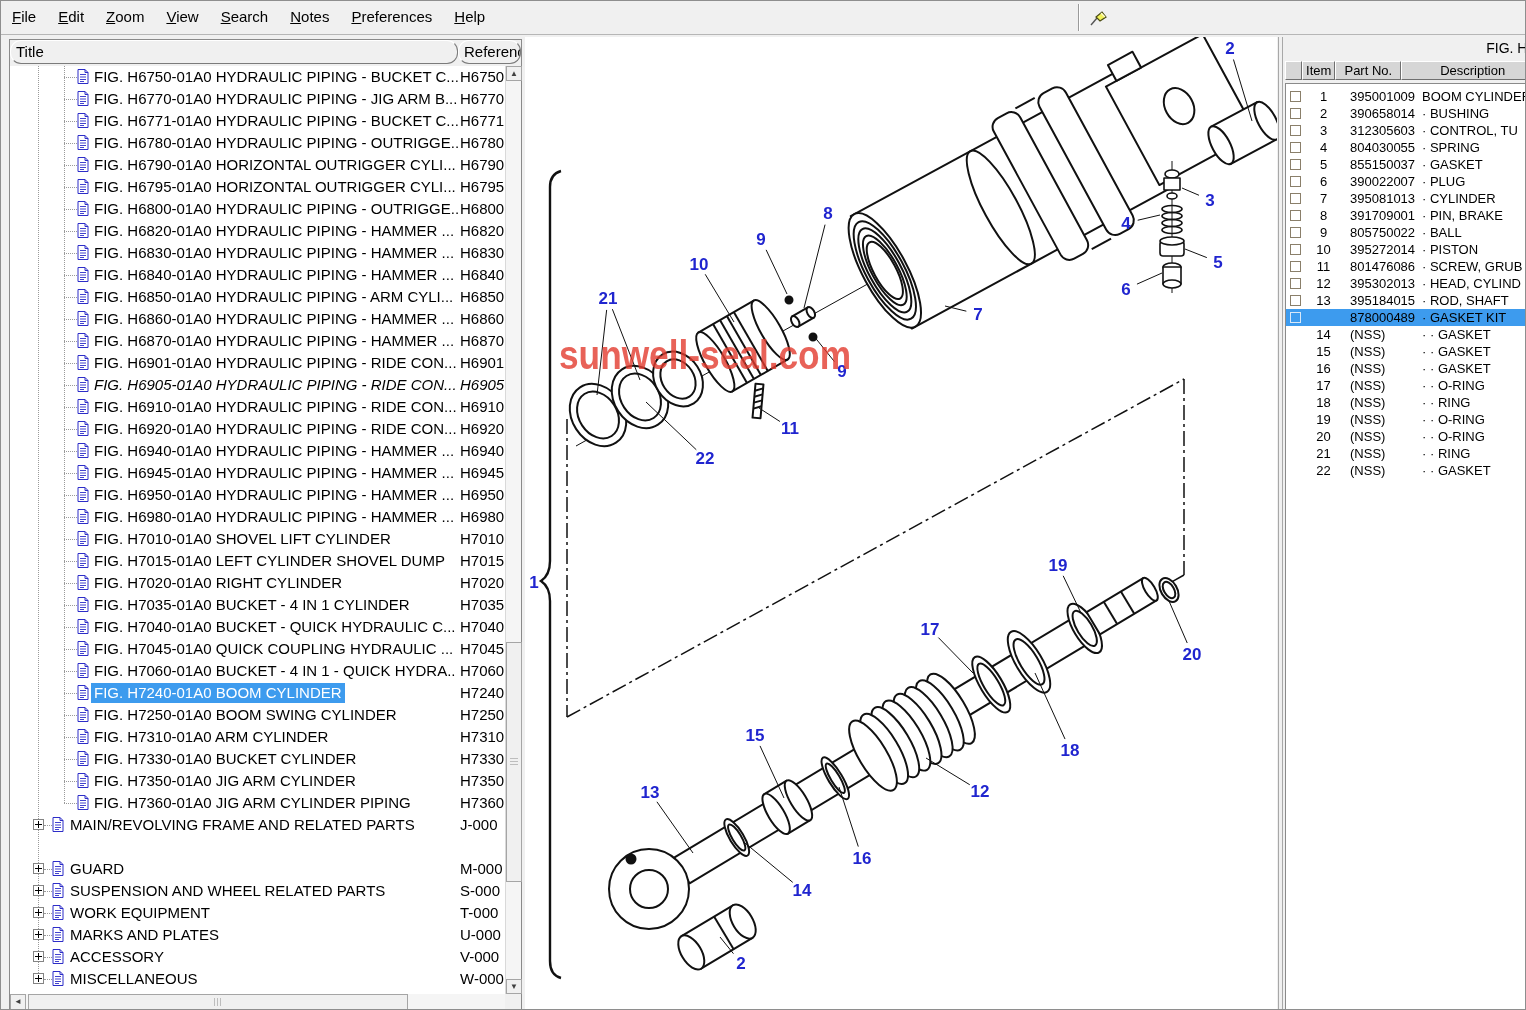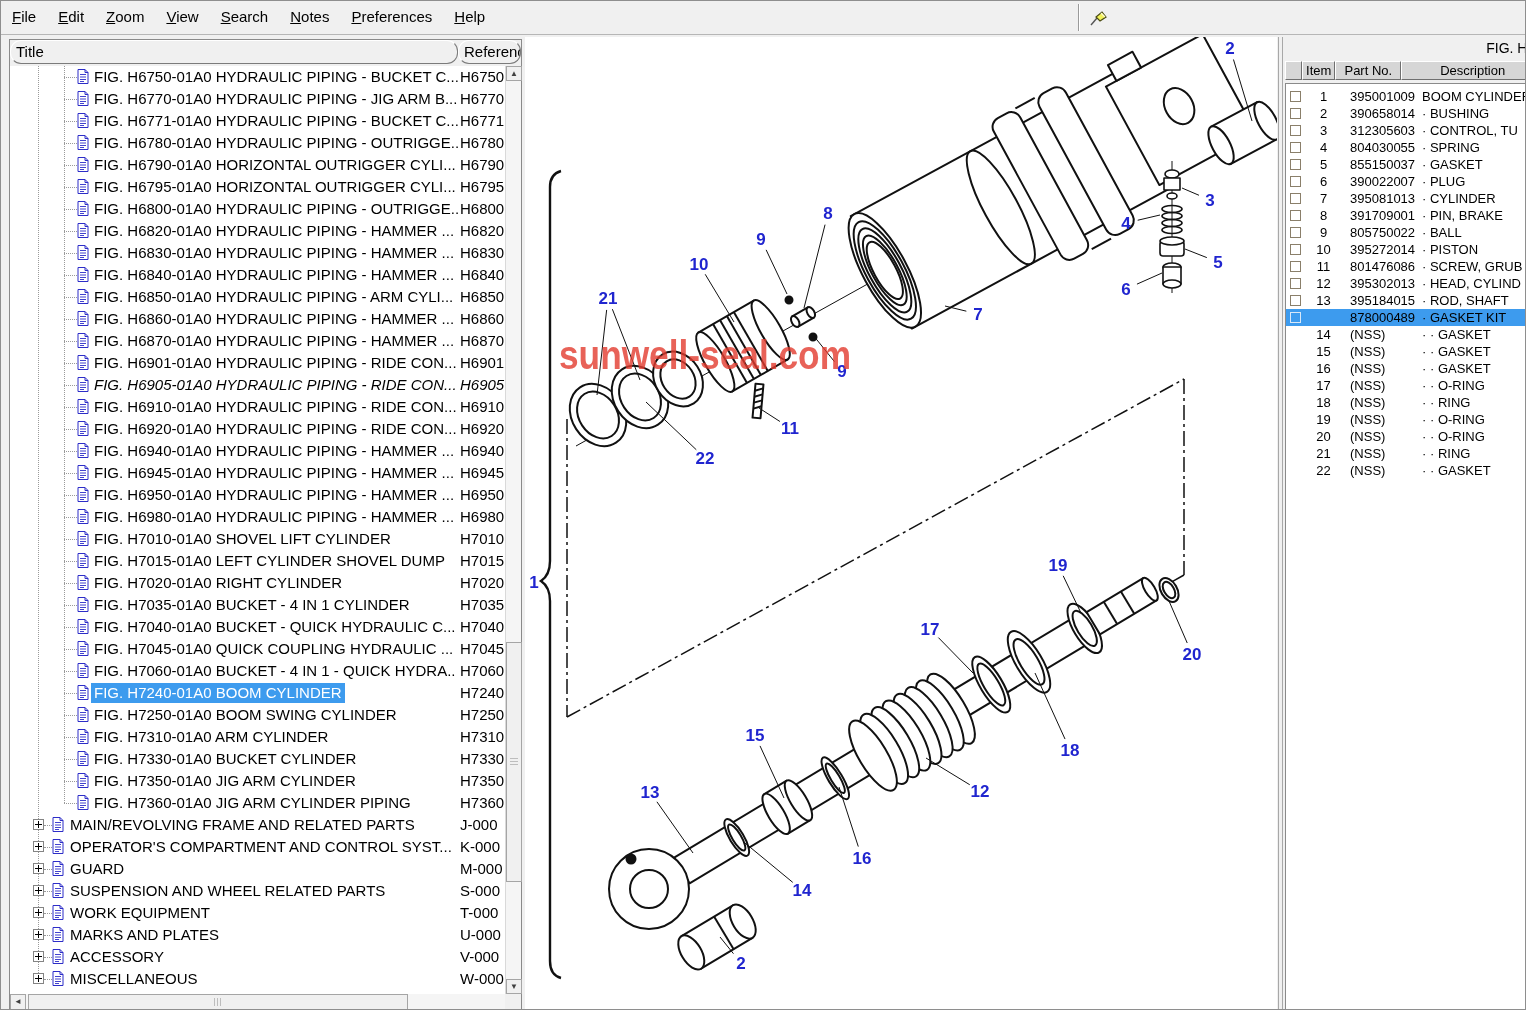--- a/index.html
+++ b/index.html
@@ -448,31 +448,20 @@
         <span class="plus-box"></span>
         <span class="stub"></span>
         <span class="doc-ic"><svg width="12" height="15" viewBox="0 0 12 15">
             <path d="M1 .5h7l3 3V14.5H1z" fill="#fff" stroke="#2d2dc8"></path>
             <path d="M8 .5v3h3" fill="none" stroke="#2d2dc8"></path>
             <path d="M3 5.5h6M3 8h6M3 10.5h6M3 12.5h4" stroke="#2d2dc8" stroke-width=".9"></path>
           </svg></span>
         <span class="tree-lbl">MAIN/REVOLVING FRAME AND RELATED PARTS</span>
         <span class="tree-ref">J-000</span>
       </div>
-      <div class="tree-row parent" style="top: 770px;">
-        <span class="plus-box"></span>
-        <span class="stub"></span>
-        <span class="doc-ic"><svg width="12" height="15" viewBox="0 0 12 15">
-            <path d="M1 .5h7l3 3V14.5H1z" fill="#fff" stroke="#2d2dc8"></path>
-            <path d="M8 .5v3h3" fill="none" stroke="#2d2dc8"></path>
-            <path d="M3 5.5h6M3 8h6M3 10.5h6M3 12.5h4" stroke="#2d2dc8" stroke-width=".9"></path>
-          </svg></span>
-        <span class="tree-lbl">OPERATOR'S COMPARTMENT AND CONTROL SYST...</span>
-        <span class="tree-ref">K-000</span>
-      </div>
       <div class="tree-row parent" style="top: 792px;">
         <span class="plus-box"></span>
         <span class="stub"></span>
         <span class="doc-ic"><svg width="12" height="15" viewBox="0 0 12 15">
             <path d="M1 .5h7l3 3V14.5H1z" fill="#fff" stroke="#2d2dc8"></path>
             <path d="M8 .5v3h3" fill="none" stroke="#2d2dc8"></path>
             <path d="M3 5.5h6M3 8h6M3 10.5h6M3 12.5h4" stroke="#2d2dc8" stroke-width=".9"></path>
           </svg></span>
         <span class="tree-lbl">GUARD</span>
         <span class="tree-ref">M-000</span>

